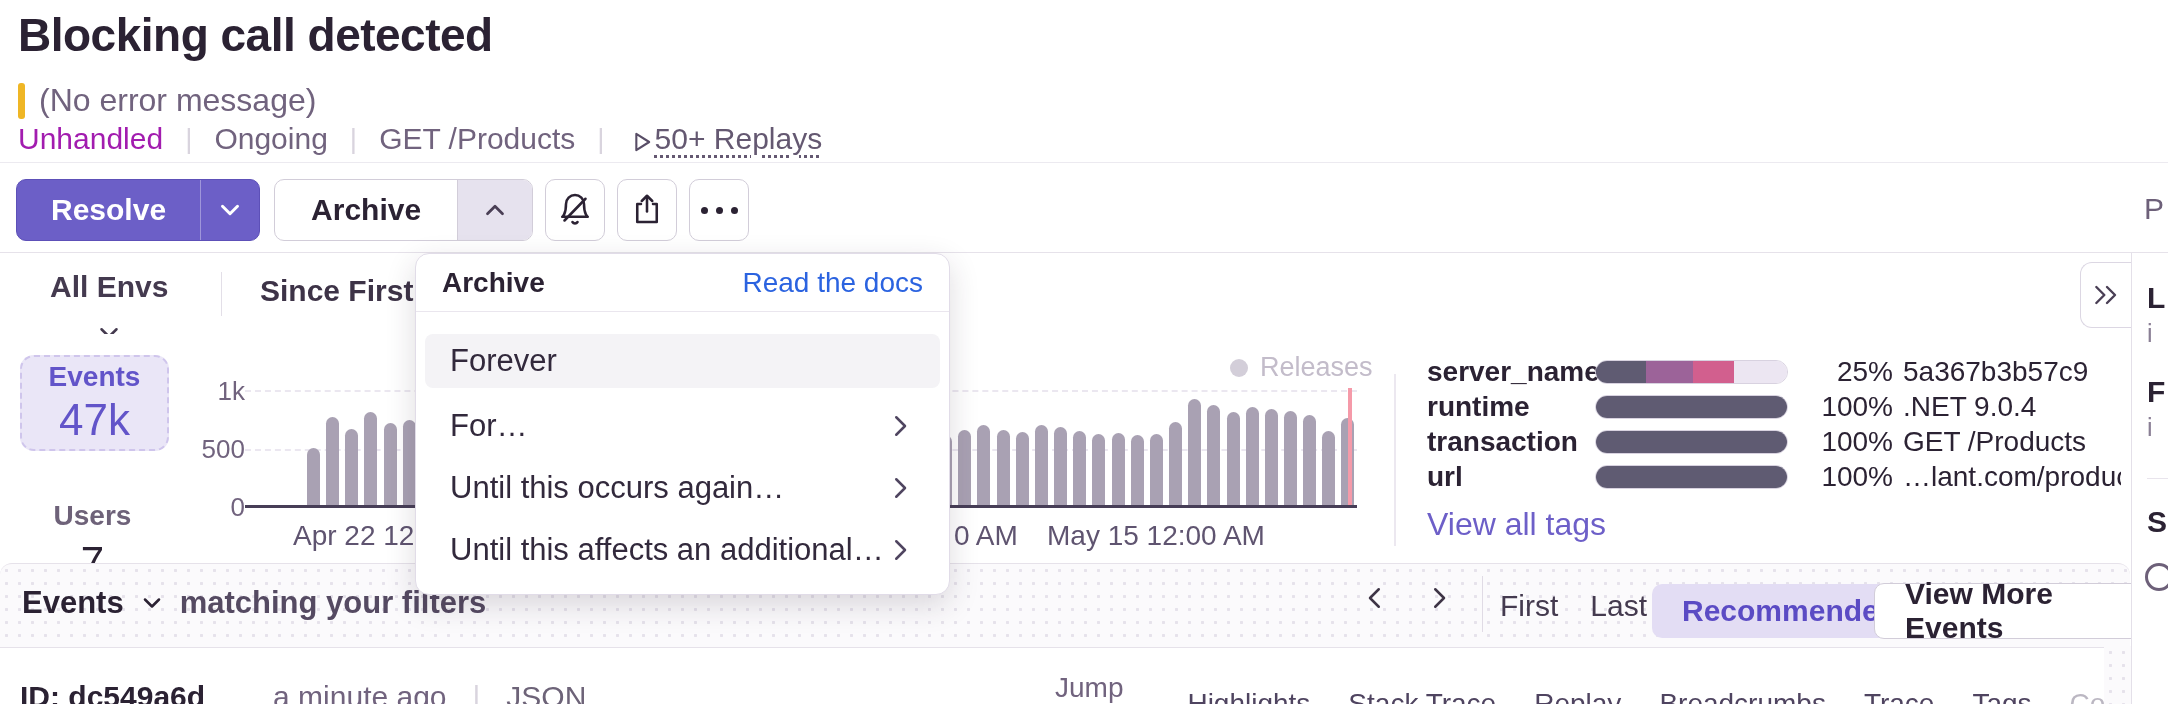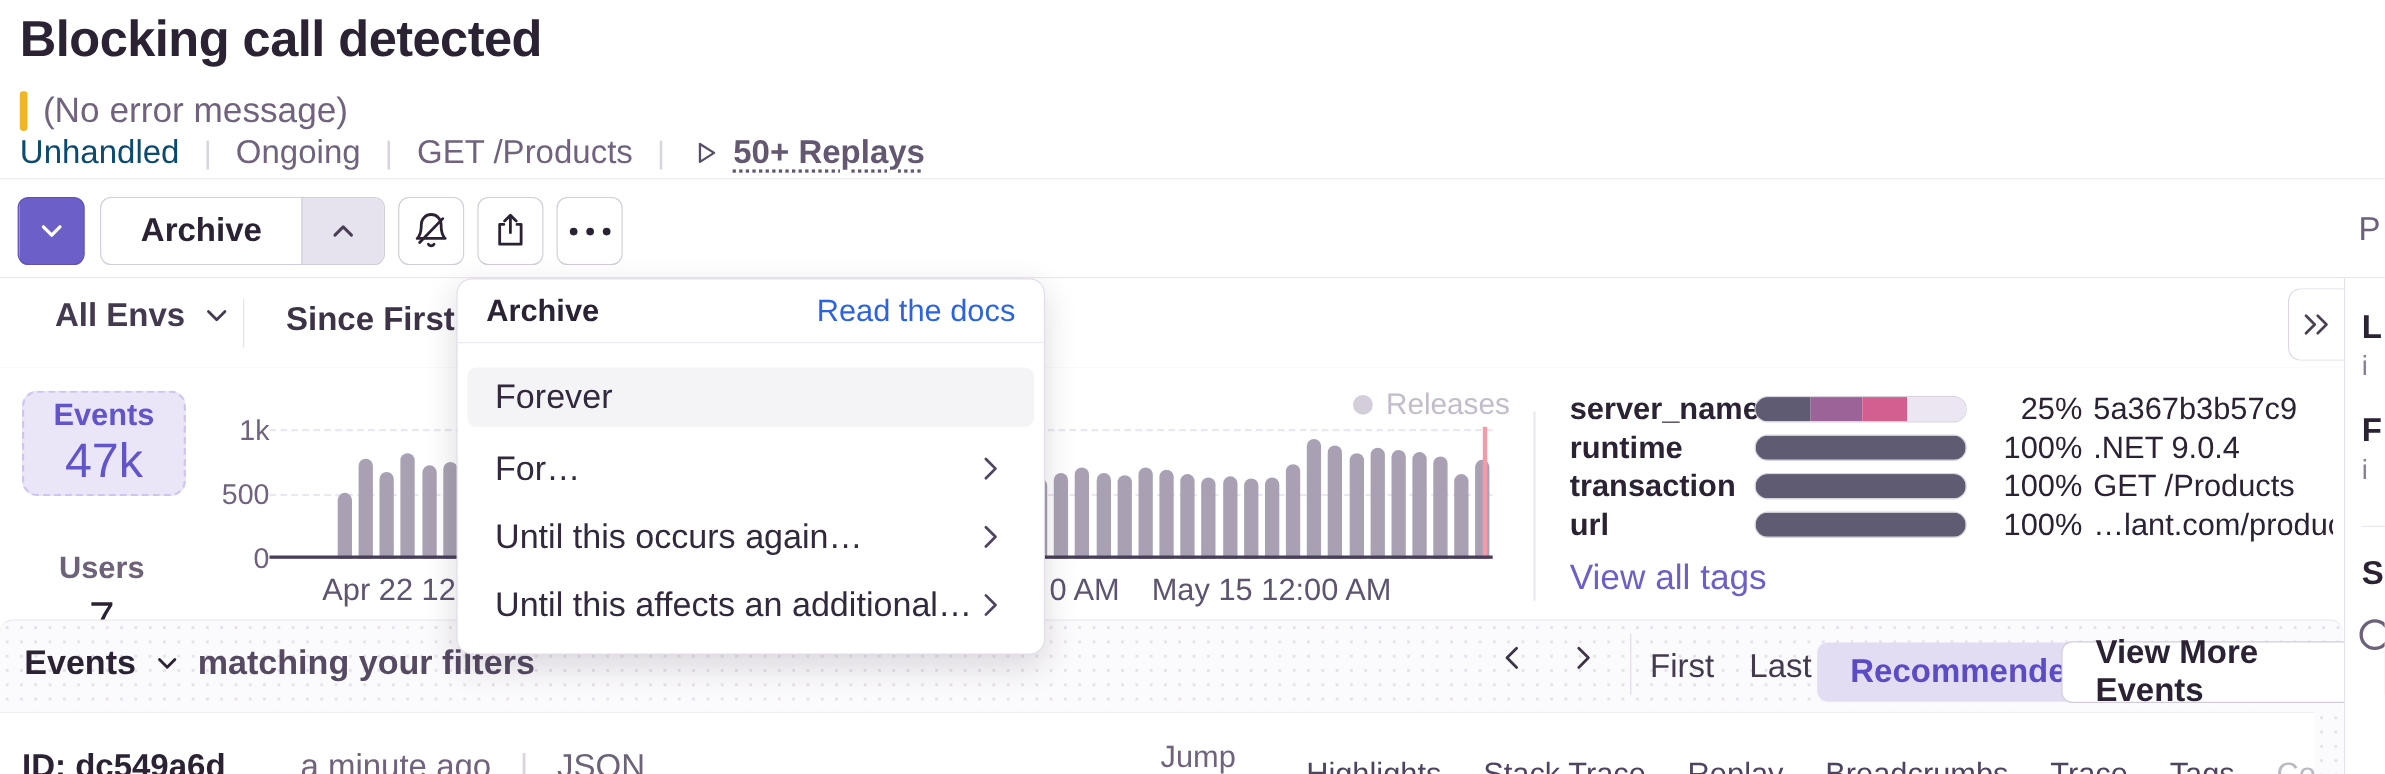--- a/index.html
+++ b/index.html
@@ -8,21 +8,21 @@
   .abs{position:absolute;}
 
   
   .title{left:18px;top:8px;font-size:46px;font-weight:700;color:#2b2233;letter-spacing:-0.5px;}
   .culprit-row{left:18px;top:82px;display:flex;align-items:center;gap:14px;}
   .level-bar{width:7px;height:36px;border-radius:3px;}
   .culprit{font-size:32px;color:#71637e;}
   .meta-row{left:18px;top:122px;display:flex;align-items:center;gap:22px;font-size:30px;color:#71637e;}
   .meta-sep{color:#d9d4de;font-size:28px;}
   .unhandled{font-weight:500;}
-  .replays{display:flex;align-items:center;gap:12px;font-weight:bold;}
+  .replays{display:flex;align-items:flex-end;}
   .replays-link{text-decoration:underline dotted;text-underline-offset:6px;color:#645871;}
   .hdr-divider{left:0;top:162px;width:2168px;height:1px;background:#eceaf0;}
 
   
   .toolbar{left:16px;top:179px;display:flex;align-items:center;gap:12px;}
   .btn{height:62px;display:flex;align-items:center;justify-content:center;
        border-radius:10px;box-sizing:border-box;font-size:30px;font-weight:700;cursor:pointer;}
   .split{display:flex;overflow:hidden;padding:0;}
   .resolve{background:#6c5fc7;color:#fff;border:1px solid #5d50b8;}
   .resolve .lbl{padding:0 34px;display:flex;align-items:center;height:100%;}
@@ -34,21 +34,21 @@
                  background:#e6e2ee;border-left:1px solid #d2cdd9;}
   .iconbtn{width:60px;background:#fff;border:1px solid #d2cdd9;}
   .dots3{display:flex;gap:8px;}
   .dots3 i{width:7px;height:7px;border-radius:50%;background:#2b2233;}
   .p-frag{right:4px;top:192px;font-size:30px;color:#6d6079;}
 
   .row-divider{left:0;top:252px;width:2168px;height:1px;background:#e6e2ea;}
 
   
   .filterbar{left:0;top:253px;width:2130px;height:81px;background:#fff;border-bottom:1px solid #e6e2ea;}
-  .env-btn{left:50px;top:270px;display:flex;align-items:center;gap:14px;font-size:30px;font-weight:600;color:#443a4f;}
+  .env-btn{left:50px;top:270px;display:flex;align-items:center;gap:14px;font-size:30px;font-weight:600;color:#443a4f;flex-direction:column;}
   .vdiv{left:221px;top:272px;width:1px;height:44px;background:#e3dfe8;}
   .since-first{left:260px;top:274px;font-size:30px;font-weight:700;color:#3d3347;}
   .collapse-tab{left:2080px;top:262px;width:51px;height:64px;background:#fff;
      border:1px solid #dcd7e3;border-right:none;border-radius:12px 0 0 12px;
      display:flex;align-items:center;justify-content:center;}
 
   
   .main{left:0;top:334px;width:2130px;height:229px;background:#fff;}
   .events-box{left:20px;top:21px;width:145px;height:92px;background:#eae6f7;
       border:2px dashed #cfc5ec;border-radius:14px;display:flex;flex-direction:column;
@@ -141,38 +141,39 @@
 <body>
 
 <div class="page">
 
   <div class="abs title">Blocking call detected</div>
   <div class="abs culprit-row">
     <div class="level-bar" style="background:#efb625;"></div>
     <div class="culprit">(No error message)</div>
   </div>
   <div class="abs meta-row">
-    <span class="unhandled" style="color:#0c4a6e;">Unhandled</span>
+    <span class="unhandled" style="color:#a21caf;">Unhandled</span>
     <span class="meta-sep">|</span>
     <span>Ongoing</span>
     <span class="meta-sep">|</span>
     <span>GET /Products</span>
     <span class="meta-sep">|</span>
     <span class="replays">
       <svg width="28" height="28" viewBox="0 0 24 24">
           <path d="M8 5v14l11-7z" fill="none" stroke="#584d66" stroke-width="1.8" stroke-linejoin="round"></path>
         </svg>
       <span class="replays-link">50+ Replays</span>
     </span>
   </div>
   <div class="abs hdr-divider"></div>
   <div class="abs p-frag">P</div>
 
   <div class="abs toolbar">
     <div class="btn split resolve">
+      <span class="lbl">Resolve</span>
       <span class="chev">
         <svg width="30" height="30" viewBox="0 0 24 24">
             <polyline points="6,9 12,15 18,9" fill="none" stroke="#fff" stroke-width="2.4" stroke-linecap="round" stroke-linejoin="round"></polyline>
           </svg>
       </span>
     </div>
     <div class="btn split archive">
       <span class="lbl">Archive</span>
       <span class="chev">
         <svg width="30" height="30" viewBox="0 0 24 24">

